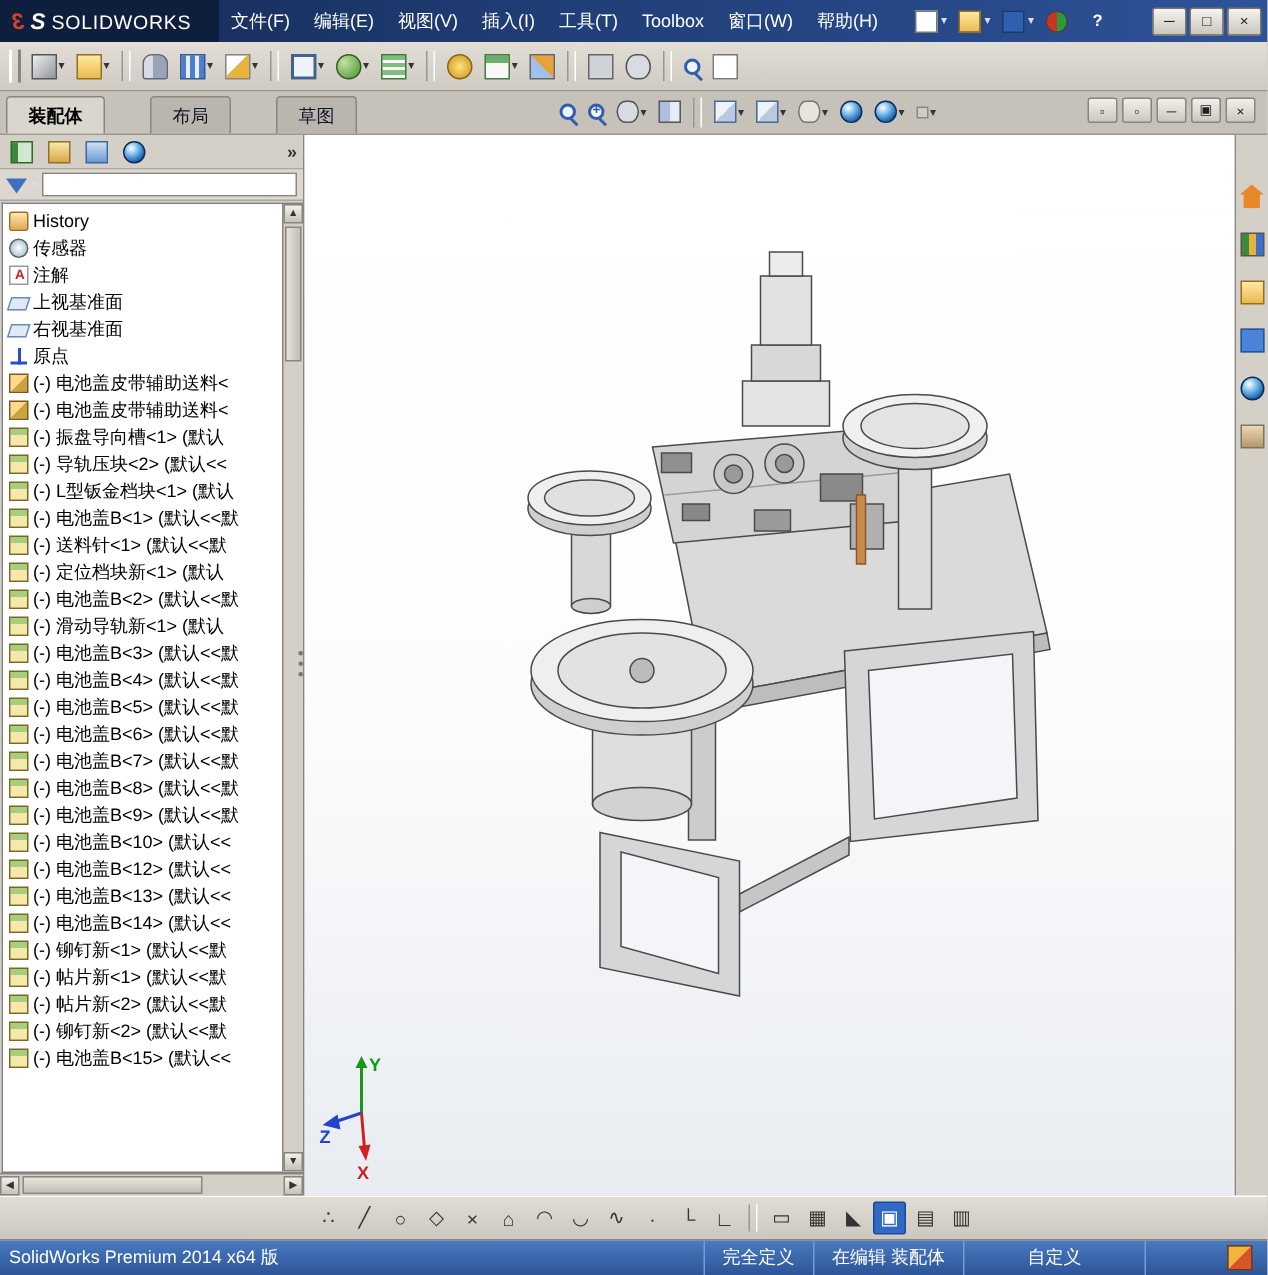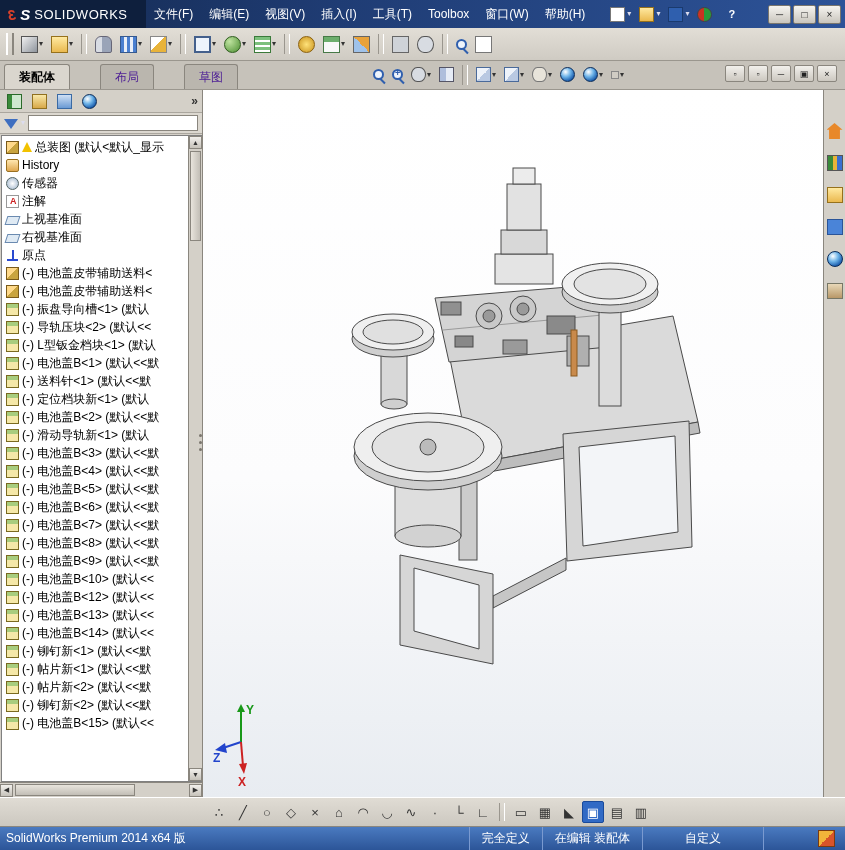--- a/index.html
+++ b/index.html
@@ -29,21 +29,21 @@
   .toolbar2{height:32px;background:linear-gradient(#e2ded6,#cfcbc3);border-bottom:1px solid #9a968e;
     display:flex;align-items:center;padding-left:2px;flex:none;}
   .grip{width:4px;height:22px;margin:0 4px;border-left:2px solid #fff;border-right:2px solid #8a867e;}
   .toolbar2 .tb-ic{width:17px;height:17px;}
   .sep{width:4px;height:20px;border-left:1px solid #9a968e;border-right:1px solid #fff;margin:0 3px;}
 
   
   .tabband{height:28px;background:#c6c2ba;border-bottom:1px solid #9a968e;display:flex;align-items:flex-end;position:relative;flex:none;}
   .tabs{display:flex;padding-left:4px;gap:28px;}
   .tab{padding:4px 14px 3px;border:1px solid #8a867e;border-bottom:none;background:#bab6ae;margin-right:2px;
-    border-radius:3px 3px 0 0;color:#4c1d95;}
+    border-radius:3px 3px 0 0;color:#0f172a;}
   .tab.active{background:#dad6ce;font-weight:bold;color:#000;}
   .headsup{position:absolute;left:370px;top:3px;display:flex;align-items:center;gap:2px;}
   .doc-controls{position:absolute;right:8px;top:4px;display:flex;gap:3px;}
   .docbtn{width:18px;height:15px;background:linear-gradient(#f2f0ec,#ccc8c0);border:1px solid #8a867e;
     font-size:9px;color:#222;display:flex;align-items:center;justify-content:center;border-radius:2px;}
 
   
   .content{flex:1;display:flex;min-height:0;}
 
   
@@ -399,25 +399,20 @@
           </div>
           </div>
         <span class="chev">»</span>
       </div>
       <div class="filterbar">
         <span class="tb-ic icon-funnel"></span>
         <span class="caret">▾</span>
         <div class="filter-field"></div>
       </div>
       <div class="tree">
-        <div class="trow">
-          <span class="ticon icon-asm"></span>
-          <span class="warn"></span>
-          <span class="tlabel">总装图 (默认&lt;默认_显示</span>
-        </div>
         <div>
             <div class="trow">
             <span class="ticon icon-hist"></span>
             <span class="tlabel">History</span>
           </div>
             <div class="trow">
             <span class="ticon icon-sensor"></span>
             <span class="tlabel">传感器</span>
           </div>
             <div class="trow">

